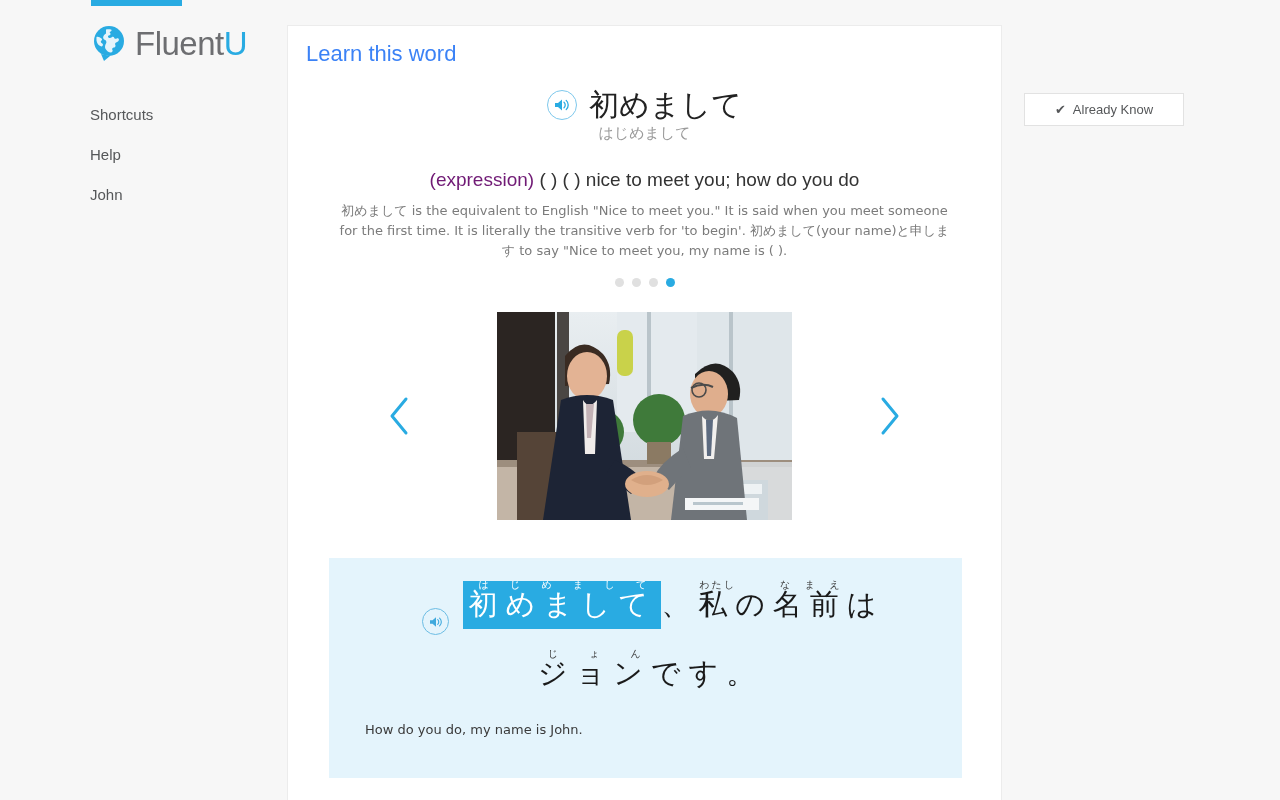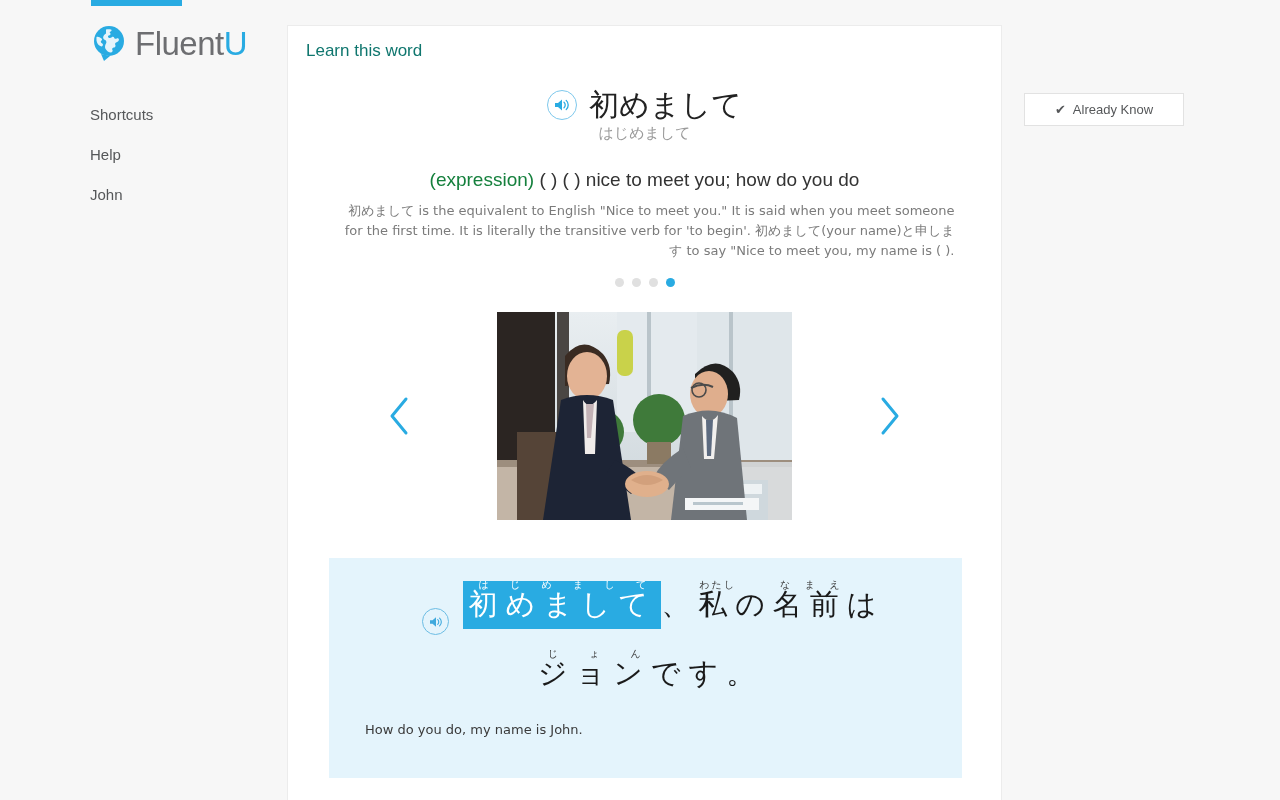--- a/index.html
+++ b/index.html
@@ -62,21 +62,21 @@
   
   .card {
     position: absolute; left: 287px; top: 25px;
     width: 715px; height: 775px;
     background: #ffffff;
     border: 1px solid #ececec;
     border-bottom: none;
   }
   .card-title {
     position: absolute; left: 18px; top: 15px;
-    font-size: 17px; color: #0f766e;
+    font-size: 22px; color: #3b82f6;
   }
 
   
   .word-block { margin-top: 62px; text-align: center; }
   .word-row {
     display: flex; align-items: center; justify-content: center; gap: 12px;
   }
   .speaker {
     width: 30px; height: 30px; border-radius: 50%;
     border: 1.5px solid #7ec8ec;
@@ -91,23 +91,23 @@
   .reading {
     font-size: 15px; color: #9a9a9a; margin-top: 1px;
     font-family: "DejaVu Sans", sans-serif;
   }
 
   
   .definition {
     margin-top: 26px; text-align: center;
     font-size: 19px; color: #333333;
   }
-  .definition .pos { color: #15803d; }
+  .definition .pos { color: #701a75; }
   .note {
-    margin: 10px auto 0; width: 620px; text-align: right;
+    margin: 10px auto 0; width: 620px; text-align: center;
     font-size: 13px; color: #7b7b7b; line-height: 1.55;
     font-family: "DejaVu Sans", sans-serif;
   }
 
   
   .dots {
     display: flex; justify-content: center; gap: 8px; margin-top: 17px;
   }
   .dot {
     width: 9px; height: 9px; border-radius: 50%;

